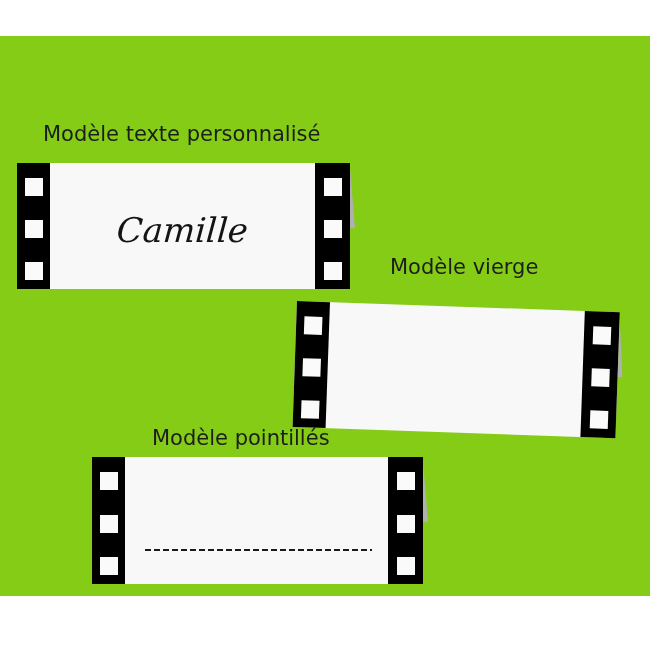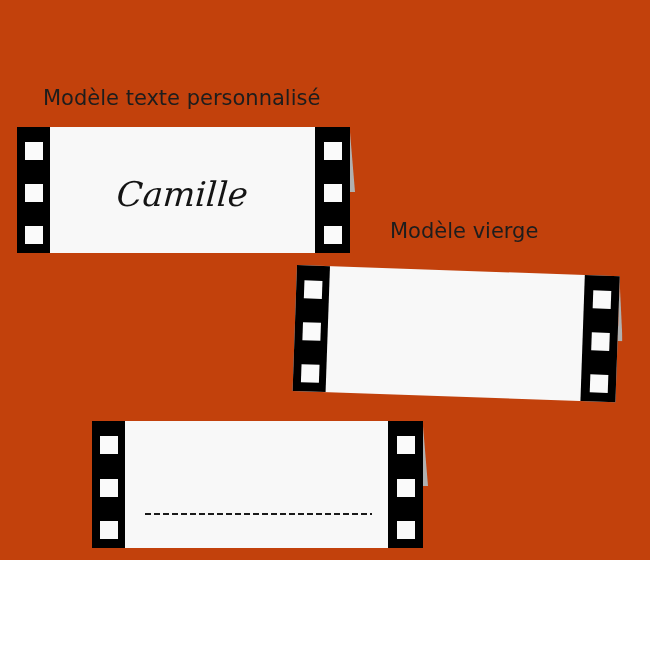--- a/index.html
+++ b/index.html
@@ -4,23 +4,24 @@
 <style>
   html, body {
     margin: 0;
     padding: 0;
     background: #ffffff;
   }
   .stage {
     position: relative;
     width: 650px;
     height: 560px;
-    background: #c2410c;
+    background: #84cc16;
     overflow: hidden;
     font-family: "DejaVu Sans", "Liberation Sans", sans-serif;
+    margin-top: 36px;
   }
   .model-title {
     position: absolute;
     font-size: 21px;
     line-height: 1.1;
     color: #1d1d1d;
     white-space: nowrap;
   }
   #title-custom  { left: 43px;  top: 87px;  }
   #title-blank   { left: 390px; top: 220px; }
@@ -123,20 +124,21 @@
     <div class="body">
       <div class="script-name"></div>
     </div>
     <div class="bar right">
       <span class="hole"></span>
       <span class="hole"></span>
       <span class="hole"></span>
     </div>
   </div>
 
+  <div class="model-title" id="title-dotted">Modèle pointillés</div>
 
   <div class="card" id="card-dotted">
     <div class="fold"></div>
     <div class="bar left">
       <span class="hole"></span>
       <span class="hole"></span>
       <span class="hole"></span>
     </div>
     <div class="body"></div>
     <div class="bar right">

